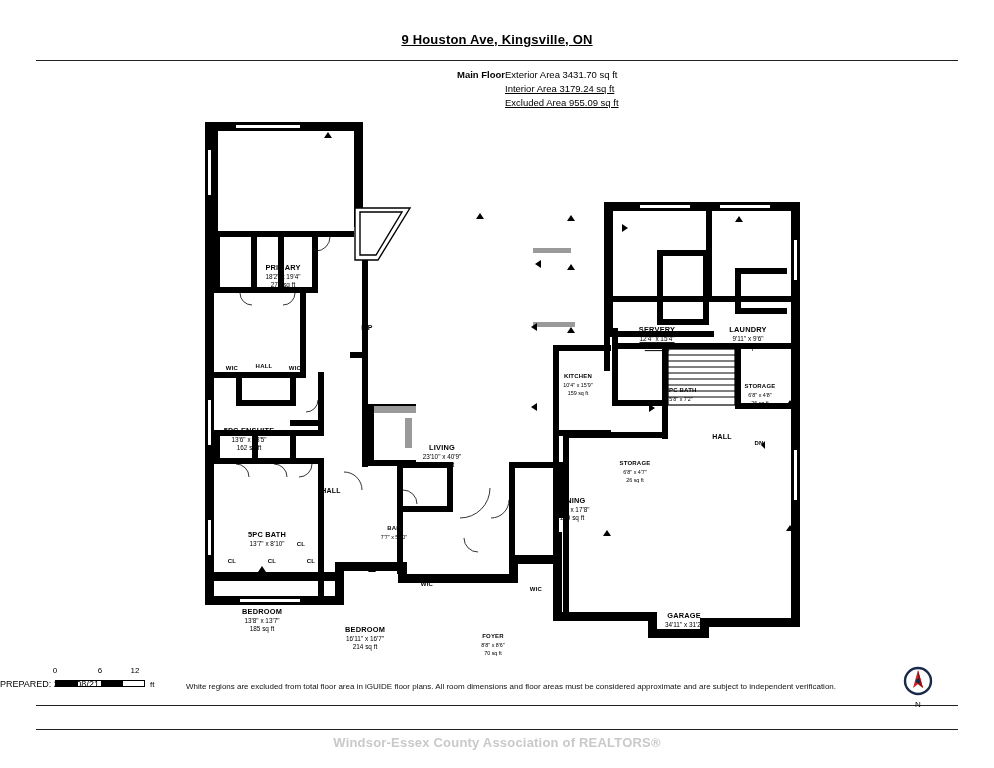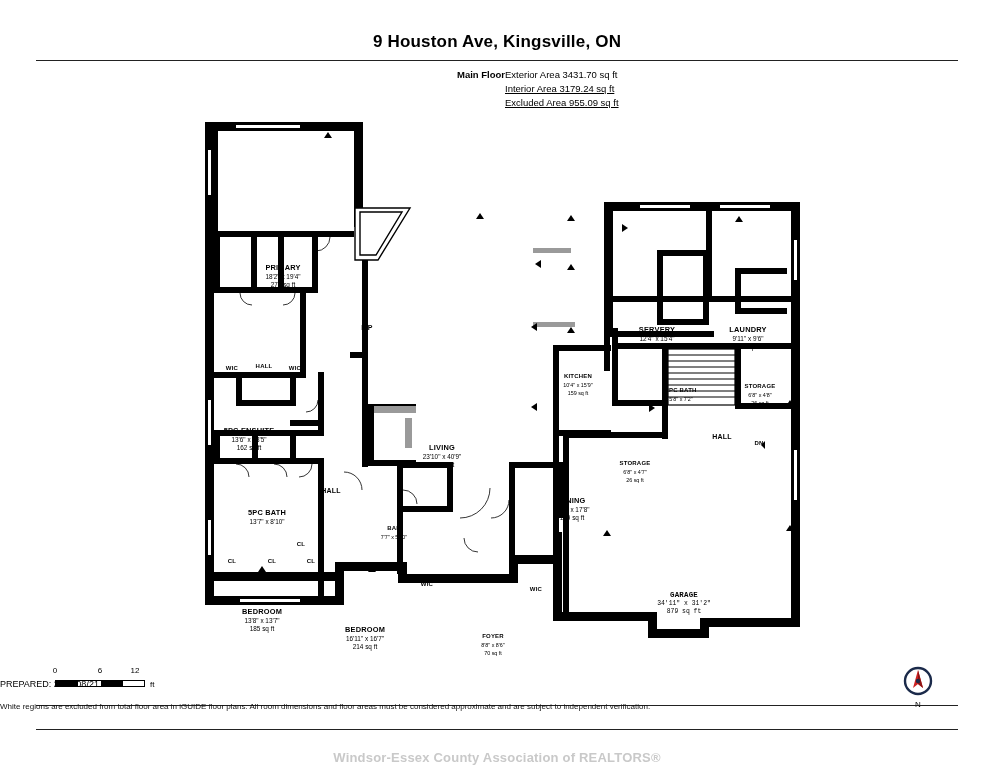--- a/index.html
+++ b/index.html
@@ -16,23 +16,24 @@
     overflow: hidden;
   }
 
   
   #title {
     position: absolute;
     top: 32px;
     left: 0;
     width: 994px;
     text-align: center;
-    font-size: 17px;
+    font-size: 13px;
     font-weight: bold;
     letter-spacing: 0.2px;
+    text-decoration: underline;
   }
   #title-rule {
     position: absolute;
     top: 60px;
     left: 36px;
     width: 922px;
     height: 1px;
     background: #222;
   }
 
@@ -161,38 +162,38 @@
   #foot-rule {
     position: absolute;
     top: 705px;
     left: 36px;
     width: 922px;
     height: 1px;
     background: #222;
   }
   #disclaimer {
     position: absolute;
-    top: 702px;
+    top: 682px;
     left: 0;
     width: 836px;
-    text-align: left;
+    text-align: right;
     font-size: 8px;
     color: #111;
   }
   #foot-rule2 {
     position: absolute;
     top: 729px;
     left: 36px;
     width: 922px;
     height: 1px;
     background: #222;
   }
   #watermark {
     position: absolute;
-    top: 750px;
+    top: 735px;
     left: 0;
     width: 994px;
     text-align: center;
     font-size: 13px;
     font-weight: bold;
     color: #c9c9c9;
     letter-spacing: .2px;
   }
 </style>
 </head>
@@ -412,21 +413,21 @@
       <div class="nm">WIC</div>
     </div>
     <div class="room tiny" style="left: 295px; top: 368px;">
       <div class="nm">WIC</div>
     </div>
     <div class="room" style="left: 249px; top: 440px; text-align: center;">
       <div class="nm">5PC ENSUITE</div>
       <div class="dm">13'6" x 13'5"</div>
       <div class="ar">162 sq ft</div>
     </div>
-    <div class="room" style="left: 267px; top: 518px;">
+    <div class="room" style="left: 267px; top: 540px;">
       <div class="nm">5PC BATH</div>
       <div class="dm">13'7" x 8'10"</div>
     </div>
     <div class="room" style="left: 262px; top: 621px;">
       <div class="nm">BEDROOM</div>
       <div class="dm">13'8" x 13'7"</div>
       <div class="ar">185 sq ft</div>
     </div>
     <div class="room" style="left: 365px; top: 639px;">
       <div class="nm">BEDROOM</div>
@@ -456,21 +457,21 @@
     <div class="room tiny" style="left: 578px; top: 385px;">
       <div class="nm">KITCHEN</div>
       <div class="dm">10'4" x 15'9"</div>
       <div class="ar">159 sq ft</div>
     </div>
     <div class="room" style="left: 572px; top: 510px;">
       <div class="nm">DINING</div>
       <div class="dm">10'4" x 17'8"</div>
       <div class="ar">169 sq ft</div>
     </div>
-    <div class="room" style="left: 657px; top: 339px;">
+    <div class="room" style="left: 657px; top: 339px; text-decoration: underline;">
       <div class="nm">SERVERY</div>
       <div class="dm">12'4" x 15'4"</div>
       <div class="ar">141 sq ft</div>
     </div>
     <div class="room" style="left: 748px; top: 339px;">
       <div class="nm">LAUNDRY</div>
       <div class="dm">9'11" x 9'6"</div>
       <div class="ar">94 sq ft</div>
     </div>
     <div class="room tiny" style="left: 681px; top: 395px;">
@@ -480,21 +481,21 @@
     <div class="room tiny" style="left: 760px; top: 395px;">
       <div class="nm">STORAGE</div>
       <div class="dm">6'8" x 4'8"</div>
       <div class="ar">26 sq ft</div>
     </div>
     <div class="room tiny" style="left: 635px; top: 472px;">
       <div class="nm">STORAGE</div>
       <div class="dm">6'8" x 4'7"</div>
       <div class="ar">26 sq ft</div>
     </div>
-    <div class="room" style="left: 684px; top: 604px; font-family: Liberation Mono, monospace;">
+    <div class="room" style="left: 684px; top: 625px;">
       <div class="nm">GARAGE</div>
       <div class="dm">34'11" x 31'2"</div>
       <div class="ar">879 sq ft</div>
     </div>
     <div class="plain" style="left: 367px; top: 327px;">F/P</div>
     <div class="plain sm" style="left: 264px; top: 366px;">HALL</div>
     <div class="plain" style="left: 331px; top: 490px;">HALL</div>
     <div class="plain" style="left: 722px; top: 436px;">HALL</div>
     <div class="plain sm" style="left: 759px; top: 443px;">DN</div>
     <div class="plain sm" style="left: 301px; top: 544px;">CL</div>

